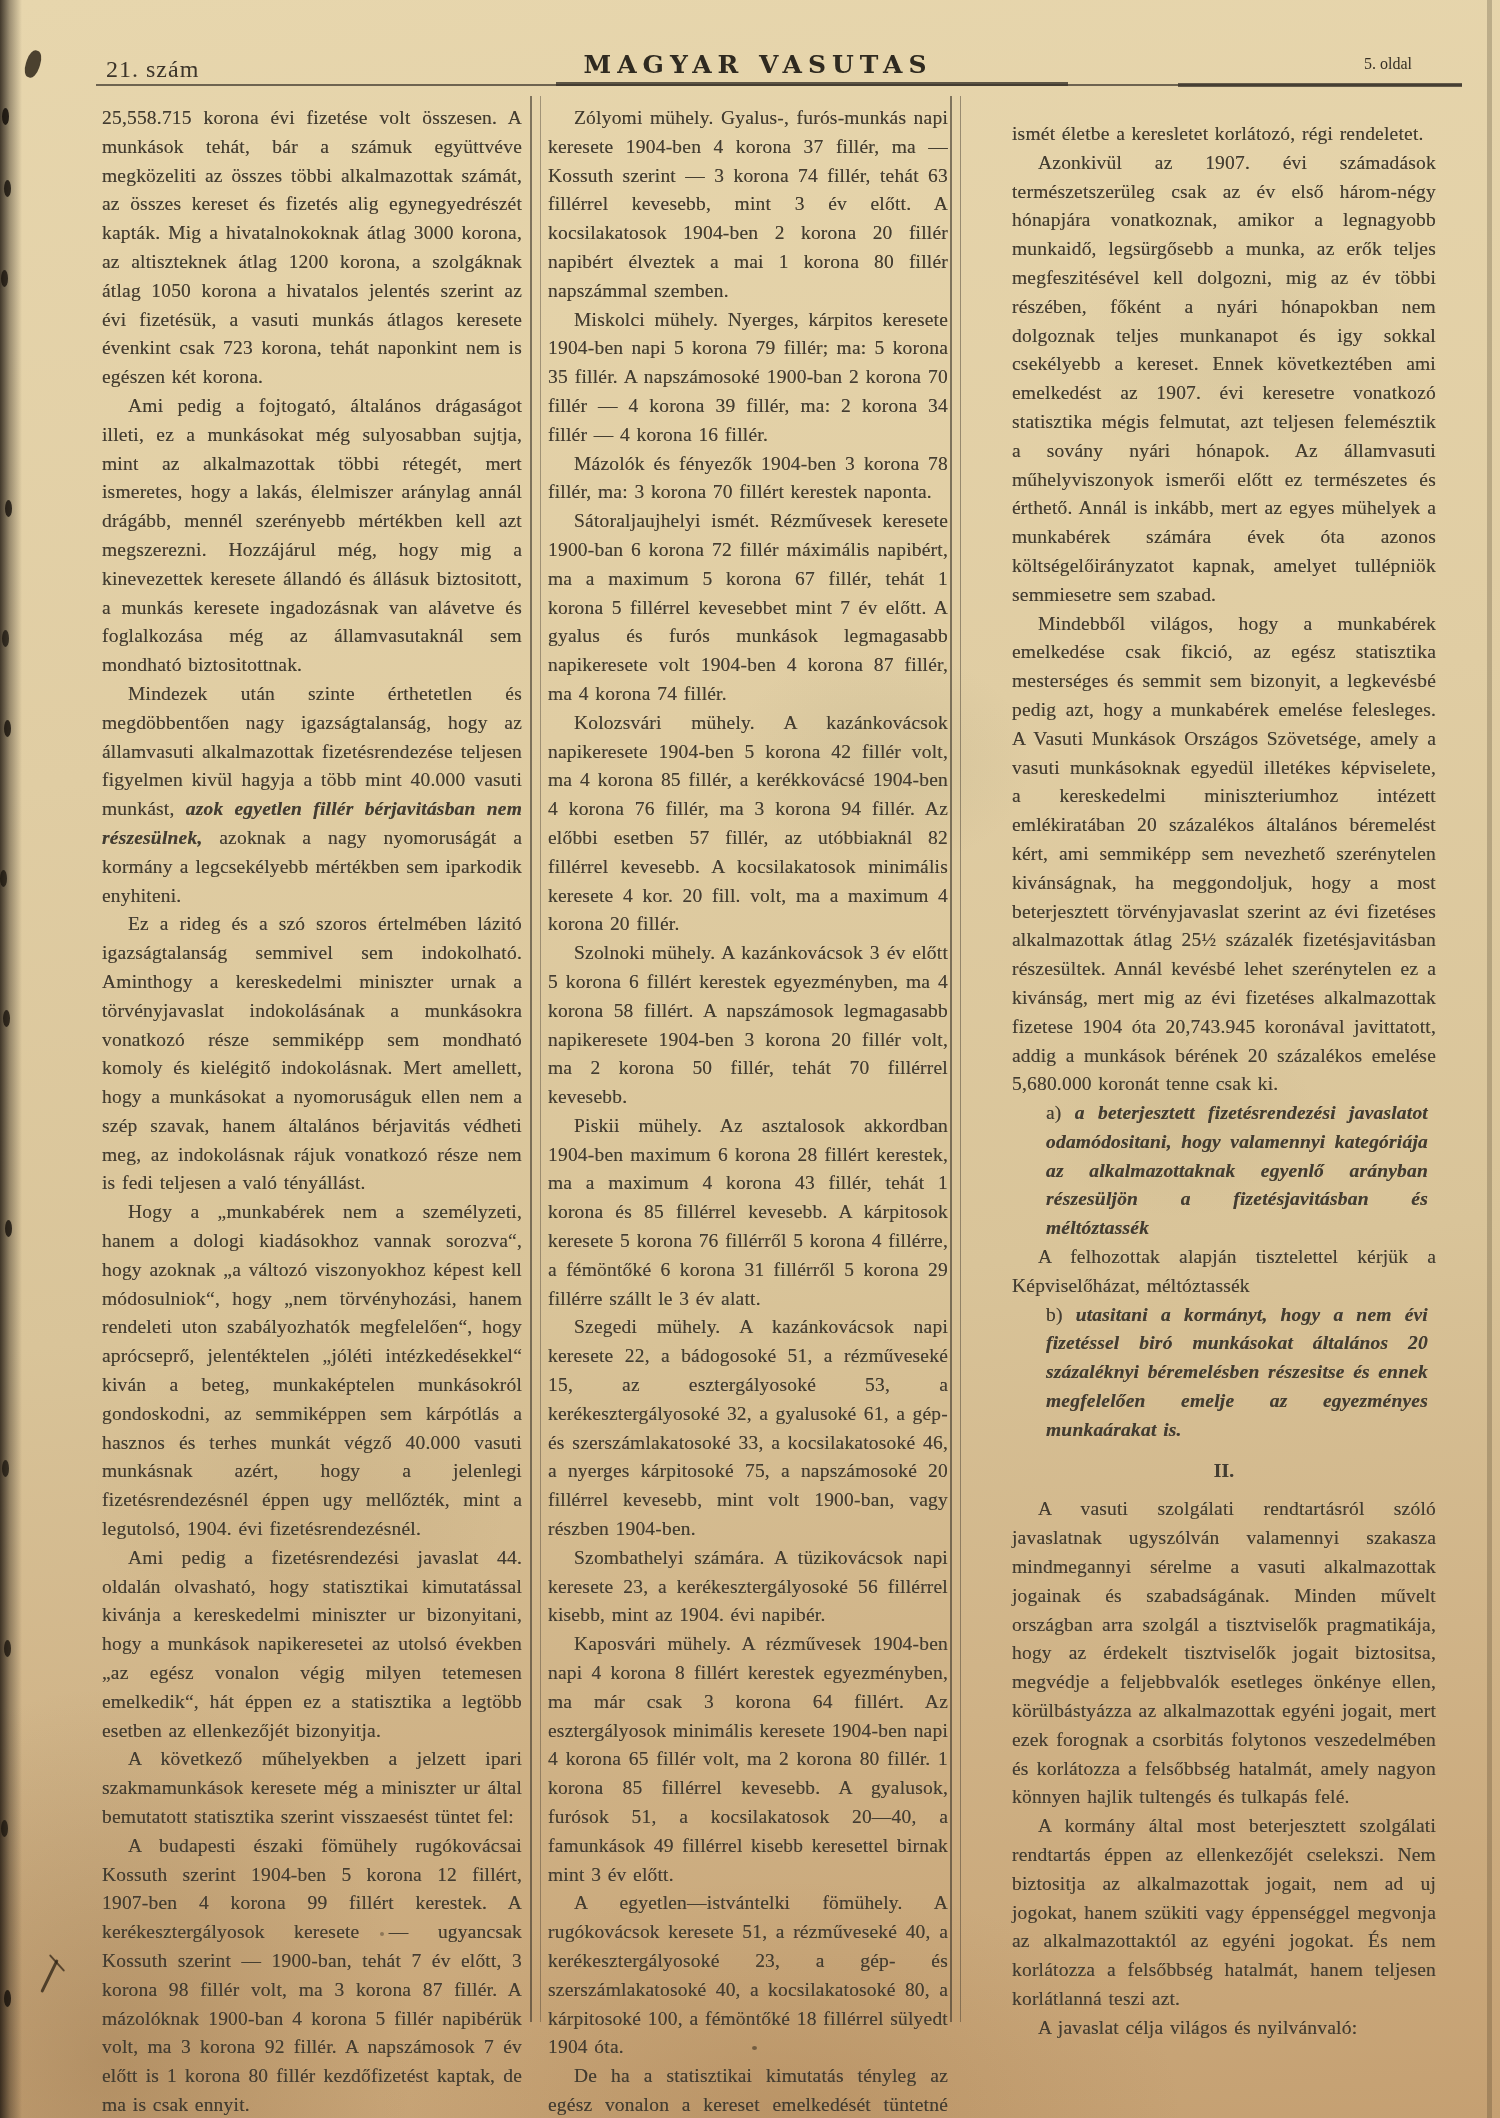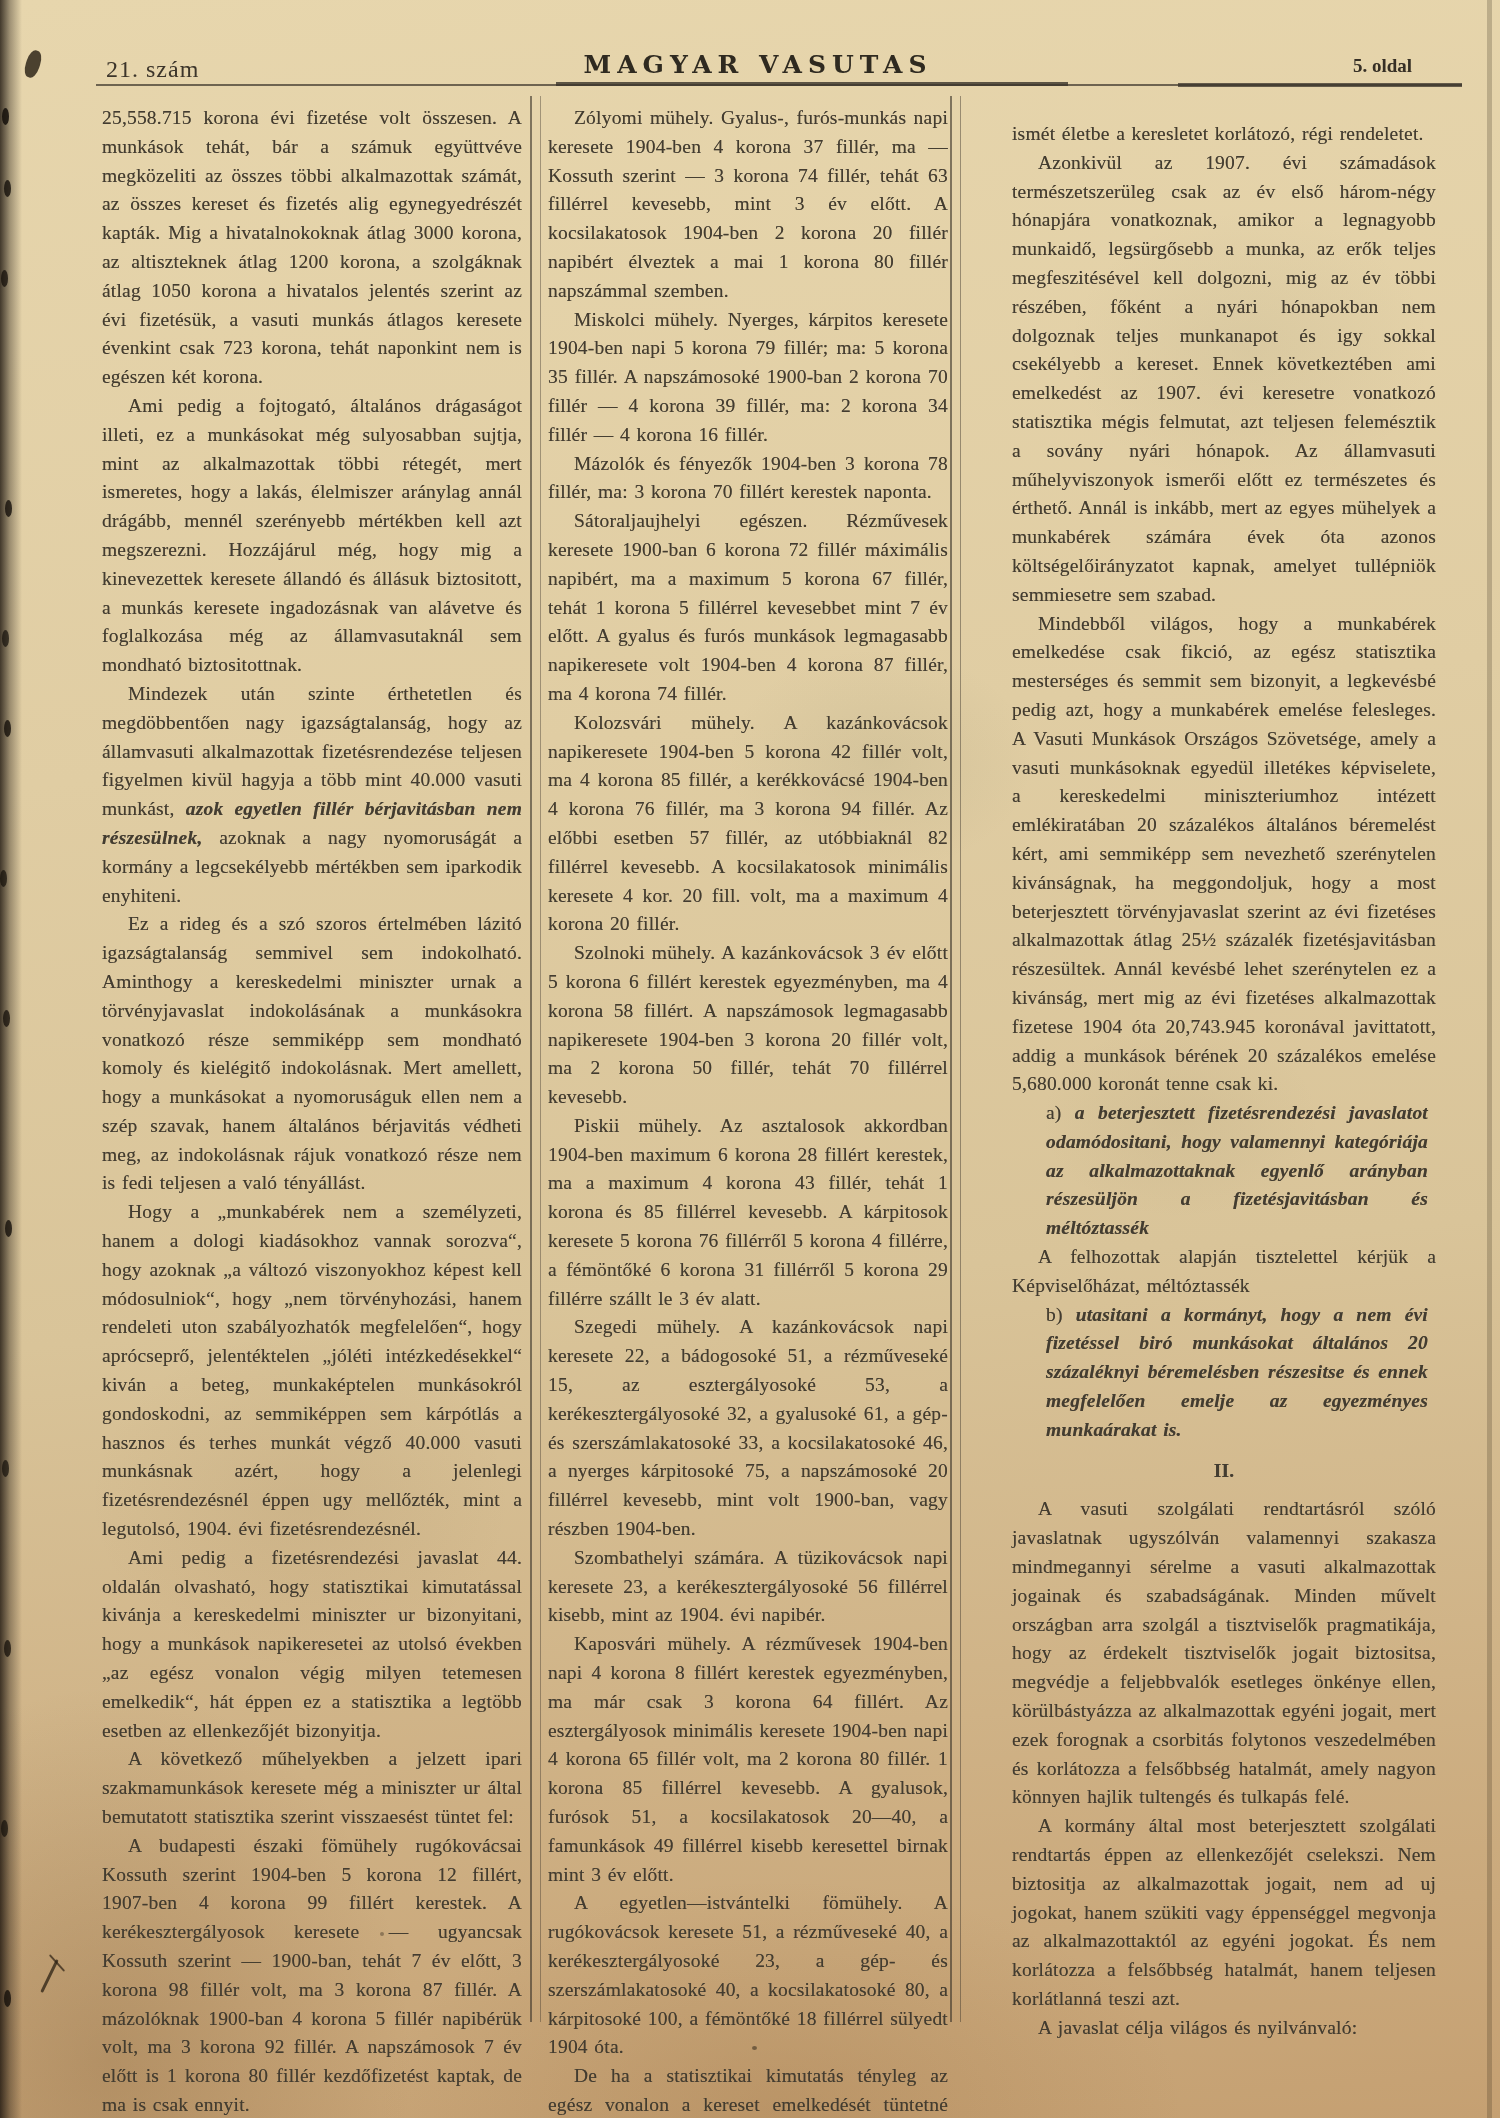--- a/index.html
+++ b/index.html
@@ -16,21 +16,21 @@
       radial-gradient(300px 240px at 300px 1500px, rgba(130,100,60,0.10), transparent 70%),
       radial-gradient(420px 520px at 110px 2060px, rgba(115,78,40,0.26), transparent 72%),
       radial-gradient(560px 320px at 780px 2110px, rgba(140,95,50,0.22), transparent 72%),
       radial-gradient(200px 140px at 1180px 1120px, rgba(120,115,80,0.08), transparent 70%);
   }
   .masthead-issue{position:absolute;left:106px;top:56px;font-size:24px;color:#3c352a;letter-spacing:1px;}
   .masthead-title{
     position:absolute;left:758px;top:50px;transform:translateX(-50%);
     font-family:"DejaVu Serif", serif;font-weight:700;font-size:25px;color:#2f2a20;letter-spacing:6px;white-space:nowrap;
   }
-  .masthead-page{position:absolute;right:88px;top:55px;font-size:19px;font-weight:700;color:#362f25;}
+  .masthead-page{position:absolute;right:88px;top:55px;font-size:16px;font-weight:400;color:#362f25;}
   .hrule{position:absolute;background:#3a332a;}
   .hr-main{left:96px;top:84px;width:1366px;height:2px;opacity:.7;}
   .hr-heavy{left:556px;top:82px;width:512px;height:4px;opacity:.8;}
   .hr-right{left:1178px;top:83px;width:284px;height:4px;opacity:.75;}
   .vrule{position:absolute;top:96px;height:1926px;background:#3a332a;}
   .vr1a{left:530px;width:2px;opacity:.6;}
   .vr1b{left:540px;width:1px;opacity:.4;}
   .vr2a{left:950px;width:2px;opacity:.6;}
   .vr2b{left:960px;width:1px;opacity:.45;}
   .col{position:absolute;top:104px;color:#433c30;font-size:19.5px;line-height:28.8px;
@@ -88,21 +88,21 @@
     <p class="para"><span>Ez a rideg és a szó szoros értelmében lázitó igazságtalanság semmivel sem indokolható. Aminthogy a kereskedelmi miniszter urnak a törvényjavaslat indokolásának a munkásokra vonatkozó része semmiképp sem mondható komoly és kielégitő indokolásnak. Mert amellett, hogy a munkásokat a nyomoruságuk ellen nem a szép szavak, hanem általános bérjavitás védheti meg, </span><span class="it">az indokolásnak rájuk vonatkozó része nem is fedi teljesen a való tényállást.</span></p>
     <p class="para"><span>Hogy a „munkabérek nem a személyzeti, hanem a dologi kiadásokhoz vannak sorozva“, hogy azoknak „a változó viszonyokhoz képest kell módosulniok“, hogy „nem törvényhozási, hanem rendeleti uton szabályozhatók megfelelően“, hogy aprócseprő, jelentéktelen „jóléti intézkedésekkel“ kiván a beteg, munkaképtelen munkásokról gondoskodni, az semmiképpen sem kárpótlás a hasznos és terhes munkát végző 40.000 vasuti munkásnak azért, hogy a jelenlegi fizetésrendezésnél éppen ugy mellőzték, mint a legutolsó, 1904. évi fizetésrendezésnél.</span></p>
     <p class="para"><span>Ami pedig a fizetésrendezési javaslat 44. oldalán olvasható, hogy statisztikai kimutatással kivánja a kereskedelmi miniszter ur </span><span class="it">bizonyitani,</span><span> hogy a munkások napikeresetei az utolsó években </span><span class="it">„az egész vonalon végig milyen tetemesen emelkedik“,</span><span> hát éppen ez a statisztika a legtöbb esetben az ellenkezőjét bizonyitja.</span></p>
     <p class="para"><span>A következő műhelyekben a jelzett ipari szakmamunkások keresete még a miniszter ur által bemutatott statisztika szerint </span><span class="it">visszaesést tüntet fel:</span></p>
     <p class="para"><span class="it">A budapesti északi fömühely</span><span> rugókovácsai Kossuth szerint 1904-ben 5 korona 12 fillért, 1907-ben 4 korona 99 fillért kerestek. A kerékesztergályosok keresete — ugyancsak Kossuth szerint — 1900-ban, tehát 7 év előtt, 3 korona 98 fillér volt, ma 3 korona 87 fillér. A mázolóknak 1900-ban 4 korona 5 fillér napibérük volt, ma 3 korona 92 fillér. A napszámosok 7 év előtt is 1 korona 80 fillér kezdőfizetést kaptak, de ma is csak ennyit.</span></p>
   </div>
 <div class="col" id="col2">
     <p class="para"><span class="it">Zólyomi mühely.</span><span> Gyalus-, furós-munkás napi keresete 1904-ben 4 korona 37 fillér, ma — Kossuth szerint — 3 korona 74 fillér, tehát 63 fillérrel kevesebb, mint 3 év előtt. A kocsilakatosok 1904-ben 2 korona 20 fillér napibért élveztek a mai 1 korona 80 fillér napszámmal szemben.</span></p>
     <p class="para"><span class="it">Miskolci mühely.</span><span> Nyerges, kárpitos keresete 1904-ben napi 5 korona 79 fillér; ma: 5 korona 35 fillér. A napszámosoké 1900-ban 2 korona 70 fillér — 4 korona 39 fillér, ma: 2 korona 34 fillér — 4 korona 16 fillér.</span></p>
     <p class="para"><span>Mázolók és fényezők 1904-ben 3 korona 78 fillér, ma: 3 korona 70 fillért kerestek naponta.</span></p>
-    <p class="para"><span class="it">Sátoraljaujhelyi egészen.</span><span> Rézművesek keresete 1900-ban 6 korona 72 fillér máximális napibért, ma a maximum 5 korona 67 fillér, tehát </span><span class="it">1 korona 5 fillérrel kevesebbet</span><span> mint 7 év előtt. A gyalus és furós munkások legmagasabb napikeresete volt 1904-ben 4 korona 87 fillér, ma 4 korona 74 fillér.</span></p>
+    <p class="para"><span class="it">Sátoraljaujhelyi ismét.</span><span> Rézművesek keresete 1900-ban 6 korona 72 fillér máximális napibért, ma a maximum 5 korona 67 fillér, tehát </span><span class="it">1 korona 5 fillérrel kevesebbet</span><span> mint 7 év előtt. A gyalus és furós munkások legmagasabb napikeresete volt 1904-ben 4 korona 87 fillér, ma 4 korona 74 fillér.</span></p>
     <p class="para"><span class="it">Kolozsvári mühely.</span><span> A kazánkovácsok napikeresete 1904-ben 5 korona 42 fillér volt, ma 4 korona 85 fillér, a kerékkovácsé 1904-ben 4 korona 76 fillér, ma 3 korona 94 fillér. Az előbbi esetben 57 fillér, az utóbbiaknál 82 fillérrel kevesebb. A kocsilakatosok minimális keresete 4 kor. 20 fill. volt, ma a maximum 4 korona 20 fillér.</span></p>
     <p class="para"><span class="it">Szolnoki mühely.</span><span> A kazánkovácsok 3 év előtt 5 korona 6 fillért kerestek egyezményben, ma 4 korona 58 fillért. A napszámosok legmagasabb napikeresete 1904-ben 3 korona 20 fillér volt, ma 2 korona 50 fillér, tehát </span><span class="it">70 fillérrel kevesebb.</span></p>
     <p class="para"><span class="it">Piskii mühely.</span><span> Az asztalosok akkordban 1904-ben maximum 6 korona 28 fillért kerestek, ma a maximum 4 korona 43 fillér, tehát 1 korona és 85 fillérrel kevesebb. A kárpitosok keresete 5 korona 76 fillérről 5 korona 4 fillérre, a fémöntőké 6 korona 31 fillérről 5 korona 29 fillérre szállt le 3 év alatt.</span></p>
     <p class="para"><span class="it">Szegedi mühely.</span><span> A kazánkovácsok napi keresete 22, a bádogosoké 51, a rézműveseké 15, az esztergályosoké 53, a kerékesztergályosoké 32, a gyalusoké 61, a gép- és szerszámlakatosoké 33, a kocsilakatosoké 46, a nyerges kárpitosoké 75, a napszámosoké 20 fillérrel kevesebb, mint volt 1900-ban, vagy részben 1904-ben.</span></p>
     <p class="para"><span class="it">Szombathelyi számára.</span><span> A tüzikovácsok napi keresete 23, a kerékesztergályosoké 56 fillérrel kisebb, mint az 1904. évi napibér.</span></p>
     <p class="para"><span class="it">Kaposvári mühely.</span><span> A rézművesek 1904-ben napi 4 korona 8 fillért kerestek egyezményben, ma már csak 3 korona 64 fillért. Az esztergályosok minimális keresete 1904-ben napi 4 korona 65 fillér volt, ma 2 korona 80 fillér. 1 korona 85 fillérrel kevesebb. A gyalusok, furósok 51, a kocsilakatosok 20—40, a famunkások 49 fillérrel kisebb keresettel birnak mint 3 év előtt.</span></p>
     <p class="para"><span class="it">A egyetlen—istvántelki fömühely.</span><span> A rugókovácsok keresete 51, a rézműveseké 40, a kerékesztergályosoké 23, a gép- és szerszámlakatosoké 40, a kocsilakatosoké 80, a kárpitosoké 100, a fémöntőké 18 fillérrel sülyedt 1904 óta.</span></p>
     <p class="para"><span>De ha a statisztikai kimutatás tényleg az egész vonalon a kereset emelkedését tüntetné fel, ez sem bizonyitana az igazságtalan mellőzés mellett, mert </span></p>
   </div>
 <div class="col" id="col3">

